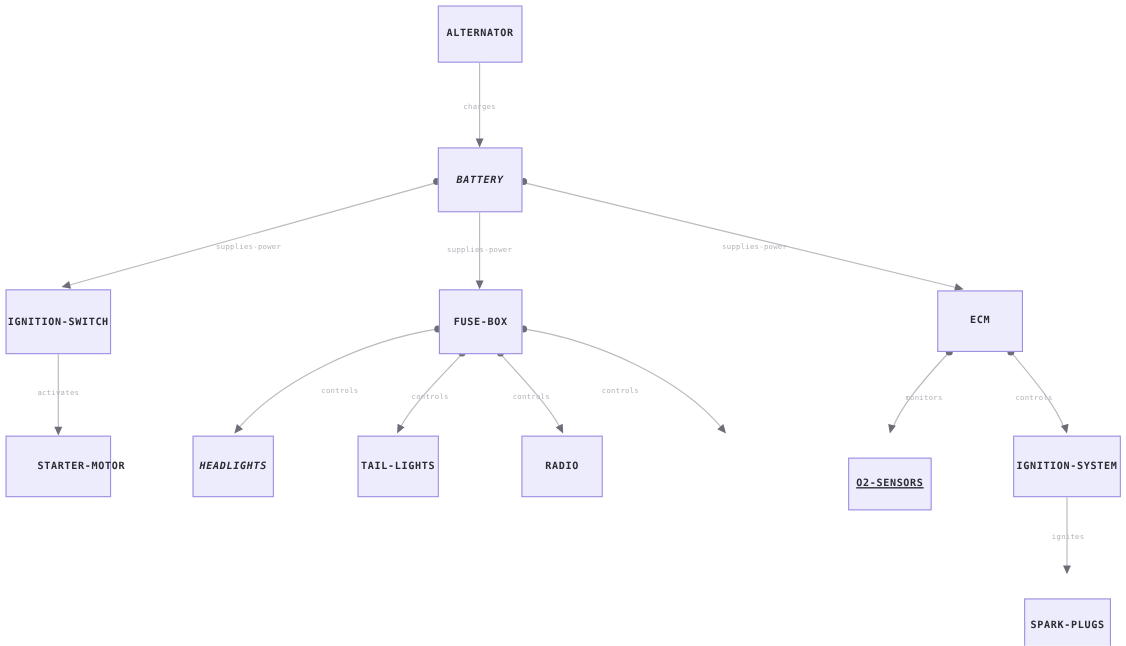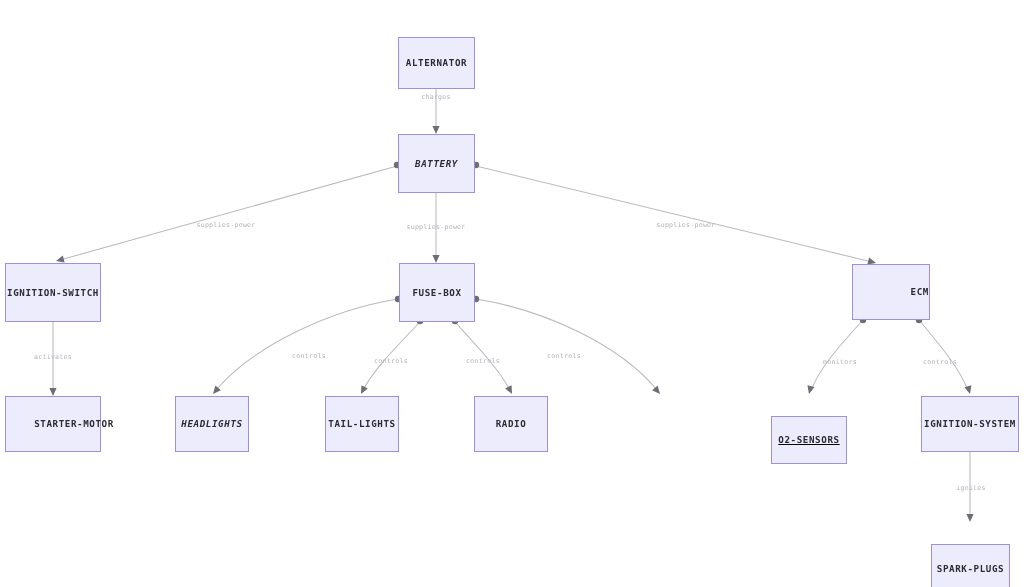--- a/index.html
+++ b/index.html
@@ -111,33 +111,33 @@
     <div class="edge-label" style="left: 436px; top: 227px;">supplies-power</div>
     <div class="edge-label" style="left: 686px; top: 225px;">supplies-power</div>
     <div class="edge-label" style="left: 53px; top: 357px;">activates</div>
     <div class="edge-label" style="left: 309px; top: 356px;">controls</div>
     <div class="edge-label" style="left: 391px; top: 361px;">controls</div>
     <div class="edge-label" style="left: 483px; top: 361px;">controls</div>
     <div class="edge-label" style="left: 564px; top: 356px;">controls</div>
     <div class="edge-label" style="left: 840px; top: 362px;">monitors</div>
     <div class="edge-label" style="left: 940px; top: 362px;">controls</div>
     <div class="edge-label" style="left: 971px; top: 488px;">ignites</div>
-    <div class="node" style="left: 398px; top: 5px; width: 77px; height: 52px; margin-top: 32px;">
+    <div class="node" style="left: 398px; top: 5px; width: 77px; height: 52px;">
       <span class="node-label">ALTERNATOR</span>
     </div>
     <div class="node" style="left: 398px; top: 134px; width: 77px; height: 59px; font-style: italic;">
       <span class="node-label">BATTERY</span>
     </div>
     <div class="node" style="left: 5px; top: 263px; width: 96px; height: 59px;">
       <span class="node-label">IGNITION-SWITCH</span>
     </div>
     <div class="node" style="left: 399px; top: 263px; width: 76px; height: 59px; align-items: center;">
       <span class="node-label">FUSE-BOX</span>
     </div>
-    <div class="node" style="left: 852px; top: 264px; width: 78px; height: 56px; justify-content: flex-end;">
+    <div class="node" style="left: 852px; top: 264px; width: 78px; height: 56px;">
       <span class="node-label">ECM</span>
     </div>
     <div class="node" style="left: 5px; top: 396px; width: 96px; height: 56px; padding-left: 42px;">
       <span class="node-label">STARTER-MOTOR</span>
     </div>
     <div class="node" style="left: 175px; top: 396px; width: 74px; height: 56px; font-style: italic;">
       <span class="node-label">HEADLIGHTS</span>
     </div>
     <div class="node" style="left: 325px; top: 396px; width: 74px; height: 56px;">
       <span class="node-label">TAIL-LIGHTS</span>

